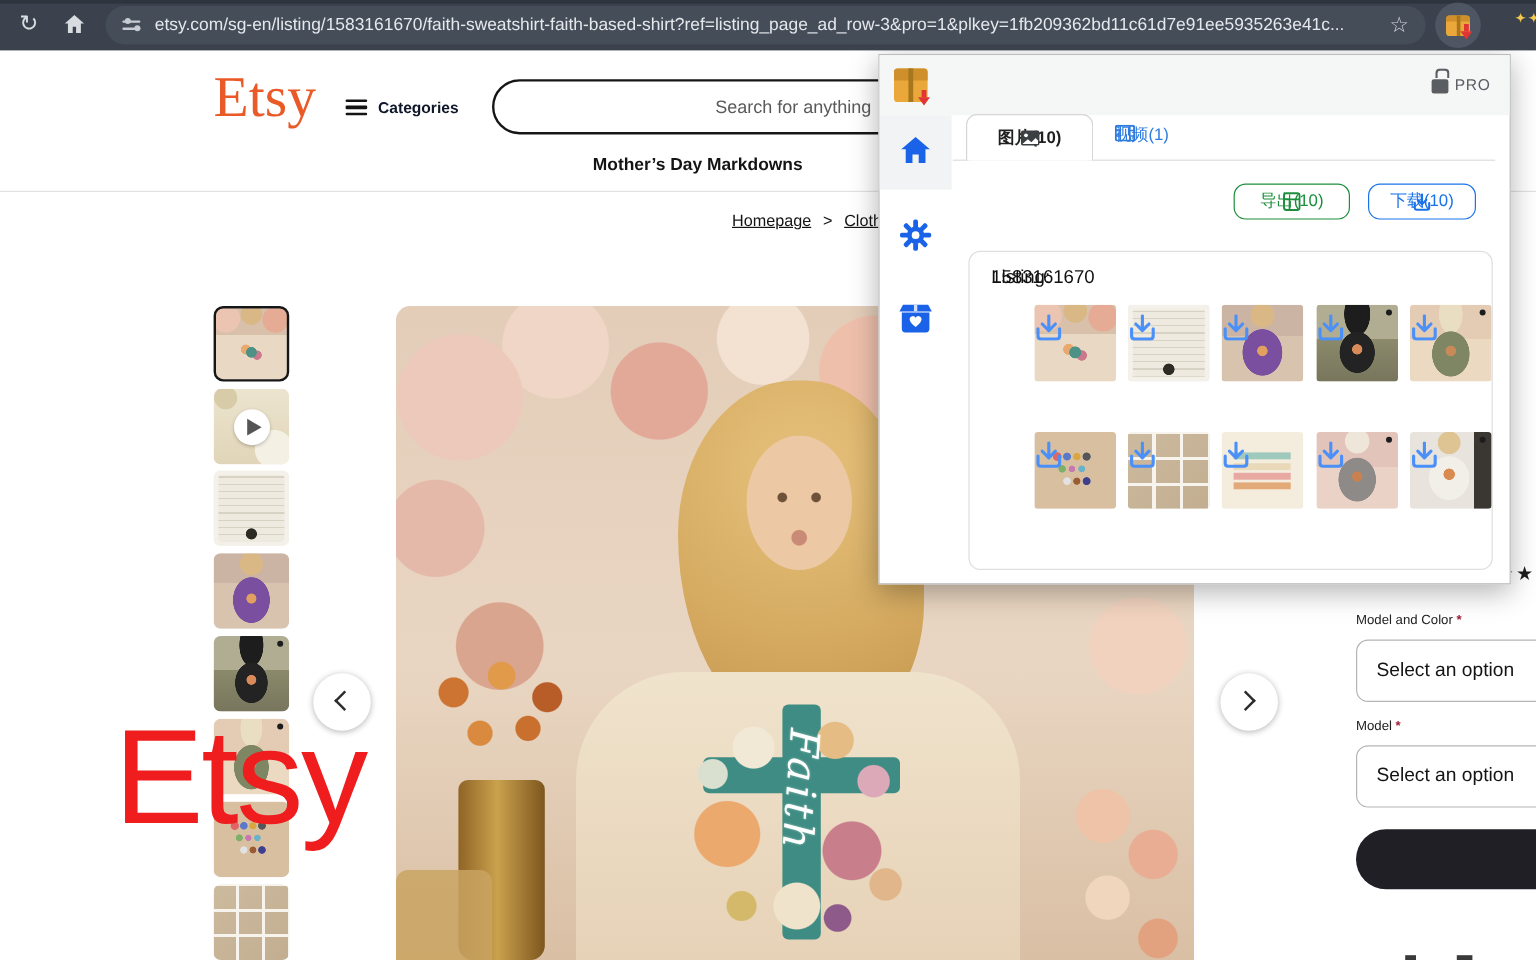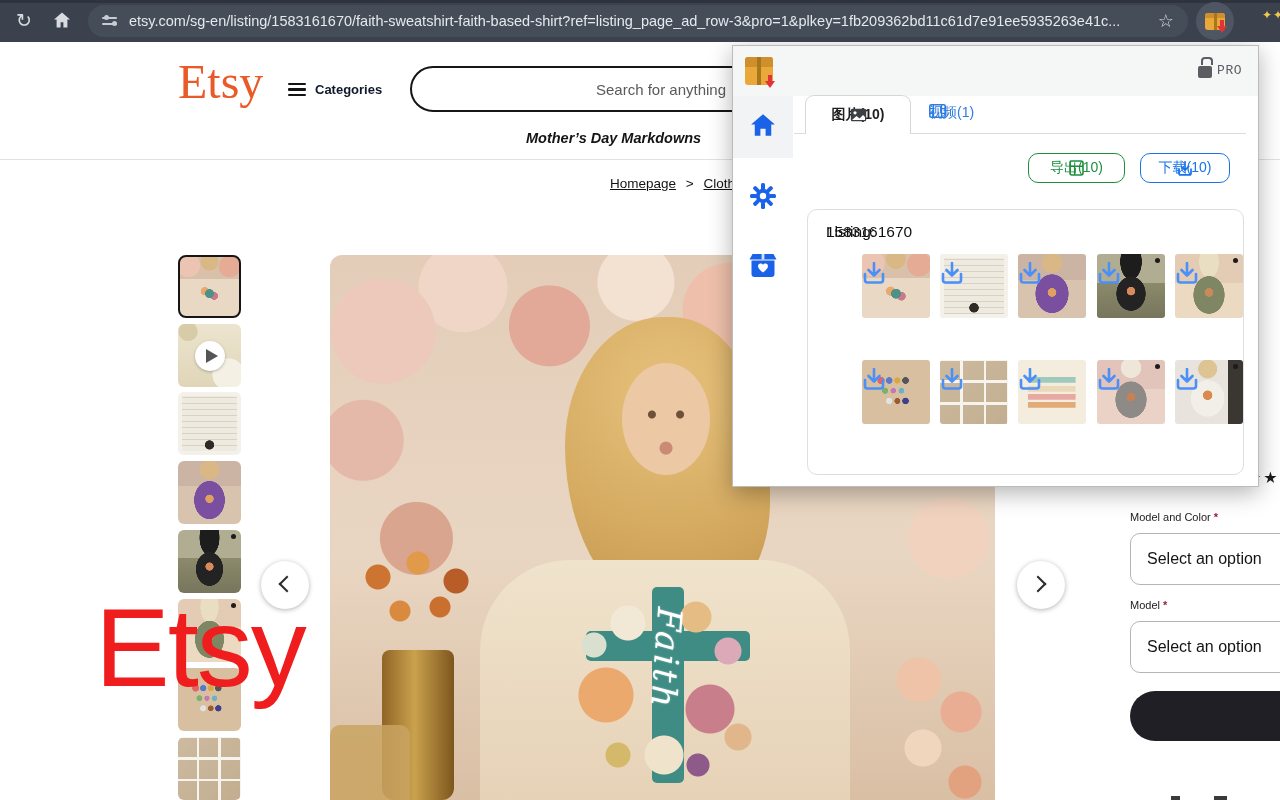--- a/index.html
+++ b/index.html
@@ -32,21 +32,21 @@
   
   #etsy-logo { left:178px; top:58px; font-family:"Liberation Serif", serif; font-size:48px; color:#ea5a28; line-height:1; }
   #categories-btn { left:288px; top:82px; display:flex; align-items:center; gap:9px; color:#0f172a; }
   #hamburger { width:18px; height:13px; position:relative; }
   #hamburger i { position:absolute; left:0; width:18px; height:2.4px; background:#141414; border-radius:1px; }
   #hamburger i:nth-child(1){top:0;} #hamburger i:nth-child(2){top:5.3px;} #hamburger i:nth-child(3){top:10.6px;}
   #categories-label { font-size:13px; font-weight:bold; }
   #search-bar { left:410px; top:66px; width:460px; height:46px; border:2px solid #161616; border-radius:23px; background:#fff; }
   #search-input { width:100%; height:100%; border:none; outline:none; background:transparent; border-radius:23px; padding-left:42px; font-size:15px; font-family:"Liberation Sans", sans-serif; color:#7f1d1d;text-align:center; }
   #search-input::placeholder { color:#5a5a5a; }
-  #banner-link { left:526px; top:130px; font-size:14.5px; font-weight:bold; color:#141414;font-style:italic; }
+  #banner-link { left:494px; top:130px; font-size:14.5px; font-weight:bold; color:#141414; }
   #header-divider { left:0; top:159px; width:1280px; height:1px; background:#e2e2e2; }
   #breadcrumb { left:610px; top:176px; font-size:13.5px; color:#141414; white-space:nowrap; }
   #breadcrumb a { color:#141414; text-decoration:underline; font-weight:500; }
   #breadcrumb .sep { margin:0 6px; }
 
   
   .gthumb { left:178px; width:63px; height:63px; border-radius:6px; overflow:hidden; }
   .gthumb.sel { border:2px solid #161616; border-radius:8px; }
   .dtr::after { content:""; position:absolute; top:4px; right:5px; width:5px; height:5px; border-radius:50%; background:#1c1c1c; }
   .play { position:absolute; left:50%; top:50%; transform:translate(-50%,-50%); width:30px; height:30px; border-radius:50%; background:#fff; box-shadow:0 1px 3px rgba(0,0,0,.25); }
@@ -192,21 +192,21 @@
 
   
   #popup { left:732px; top:45px; width:527px; height:442px; background:#fff; border:1px solid #bcbcbc; box-shadow:0 6px 22px rgba(0,0,0,.3); z-index:50; }
   #popup * { position:absolute; }
   #pp-header { left:0; top:0; width:100%; height:50px; background:#f5f6f6; }
   #pp-pkg { left:12px; top:11px; width:28px; height:28px; }
   #pp-title { left:52px; top:17px; font-size:14px; color:#333; white-space:nowrap; }
   #pp-pro { right:16px; top:16px; display:flex; align-items:center; gap:5px; color:#5a5e63; }
   #pro-bag { position:relative; width:14px; height:12px; background:#5a5e63; border-radius:2px; margin-top:4px; }
   #pro-bag::before { content:""; position:absolute; left:3px; top:-5px; width:8px; height:6px; border:2px solid #5a5e63; border-bottom:none; border-radius:4px 4px 0 0; }
-  #pp-pro span { position:static; font-size:13px; letter-spacing:.5px;font-family:Liberation Mono, monospace; }
+  #pp-pro span { position:static; font-size:13px; letter-spacing:.5px; }
   #pp-home-block { left:0; top:50px; width:60px; height:62px; background:#f1f3f4; }
   .pp-side { left:17px; }
   #pp-home { top:67px; } #pp-gear { top:136px; left:16px; } #pp-box { top:206px; left:16px; }
   #pp-tab1 { left:72px; top:49px; width:106px; height:39px; background:#fff; border:1px solid #d6d6d6; border-bottom:none; border-radius:9px 9px 0 0; display:flex; align-items:center; justify-content:center; gap:6px; z-index:2; }
   #pp-tab1 span { position:static; font-size:14px; font-weight:600; color:#1f1f1f; }
   #pp-tab2 { left:196px; top:58px; display:flex; align-items:flex-start; gap:6px; color:#2f7ce0; }
   #pp-tab2 span { position:static; font-size:14px; }
   #pp-tabline { left:61px; top:87px; width:452px; height:1px; background:#dcdcdc; }
   .pp-btn { top:107px; height:30px; border-radius:10px; background:#fff; display:flex; align-items:center; justify-content:center; gap:6px; }
   #pp-export { left:295px; width:97px; border:1px solid #1e8e3e; color:#1e8e3e; }

